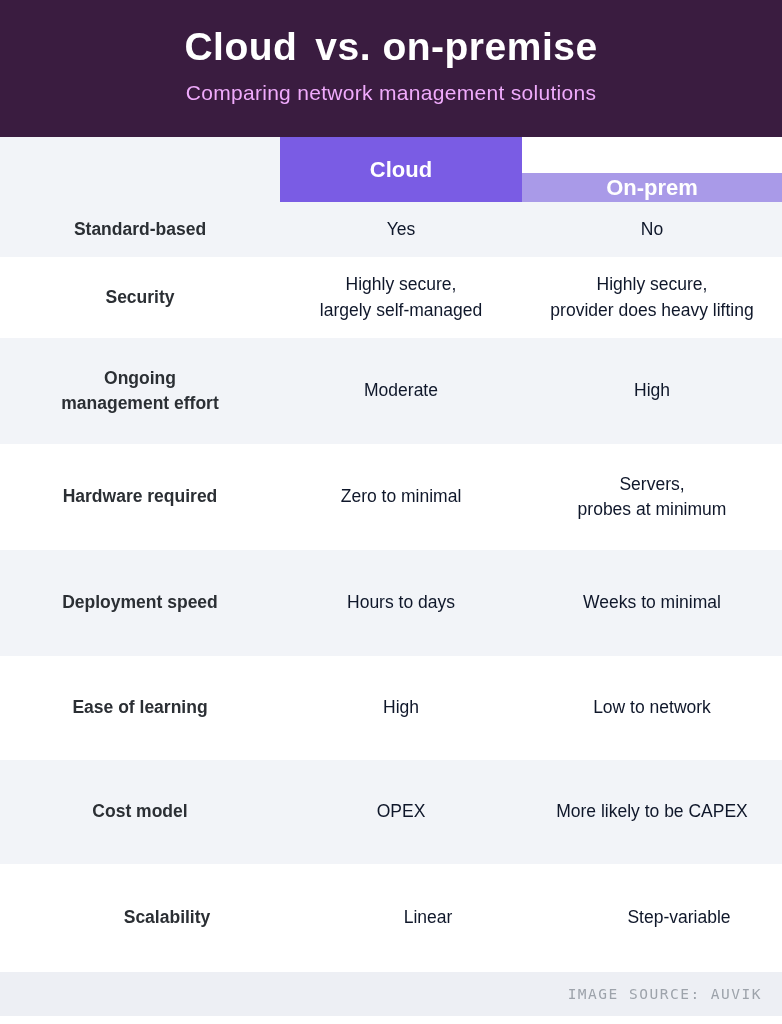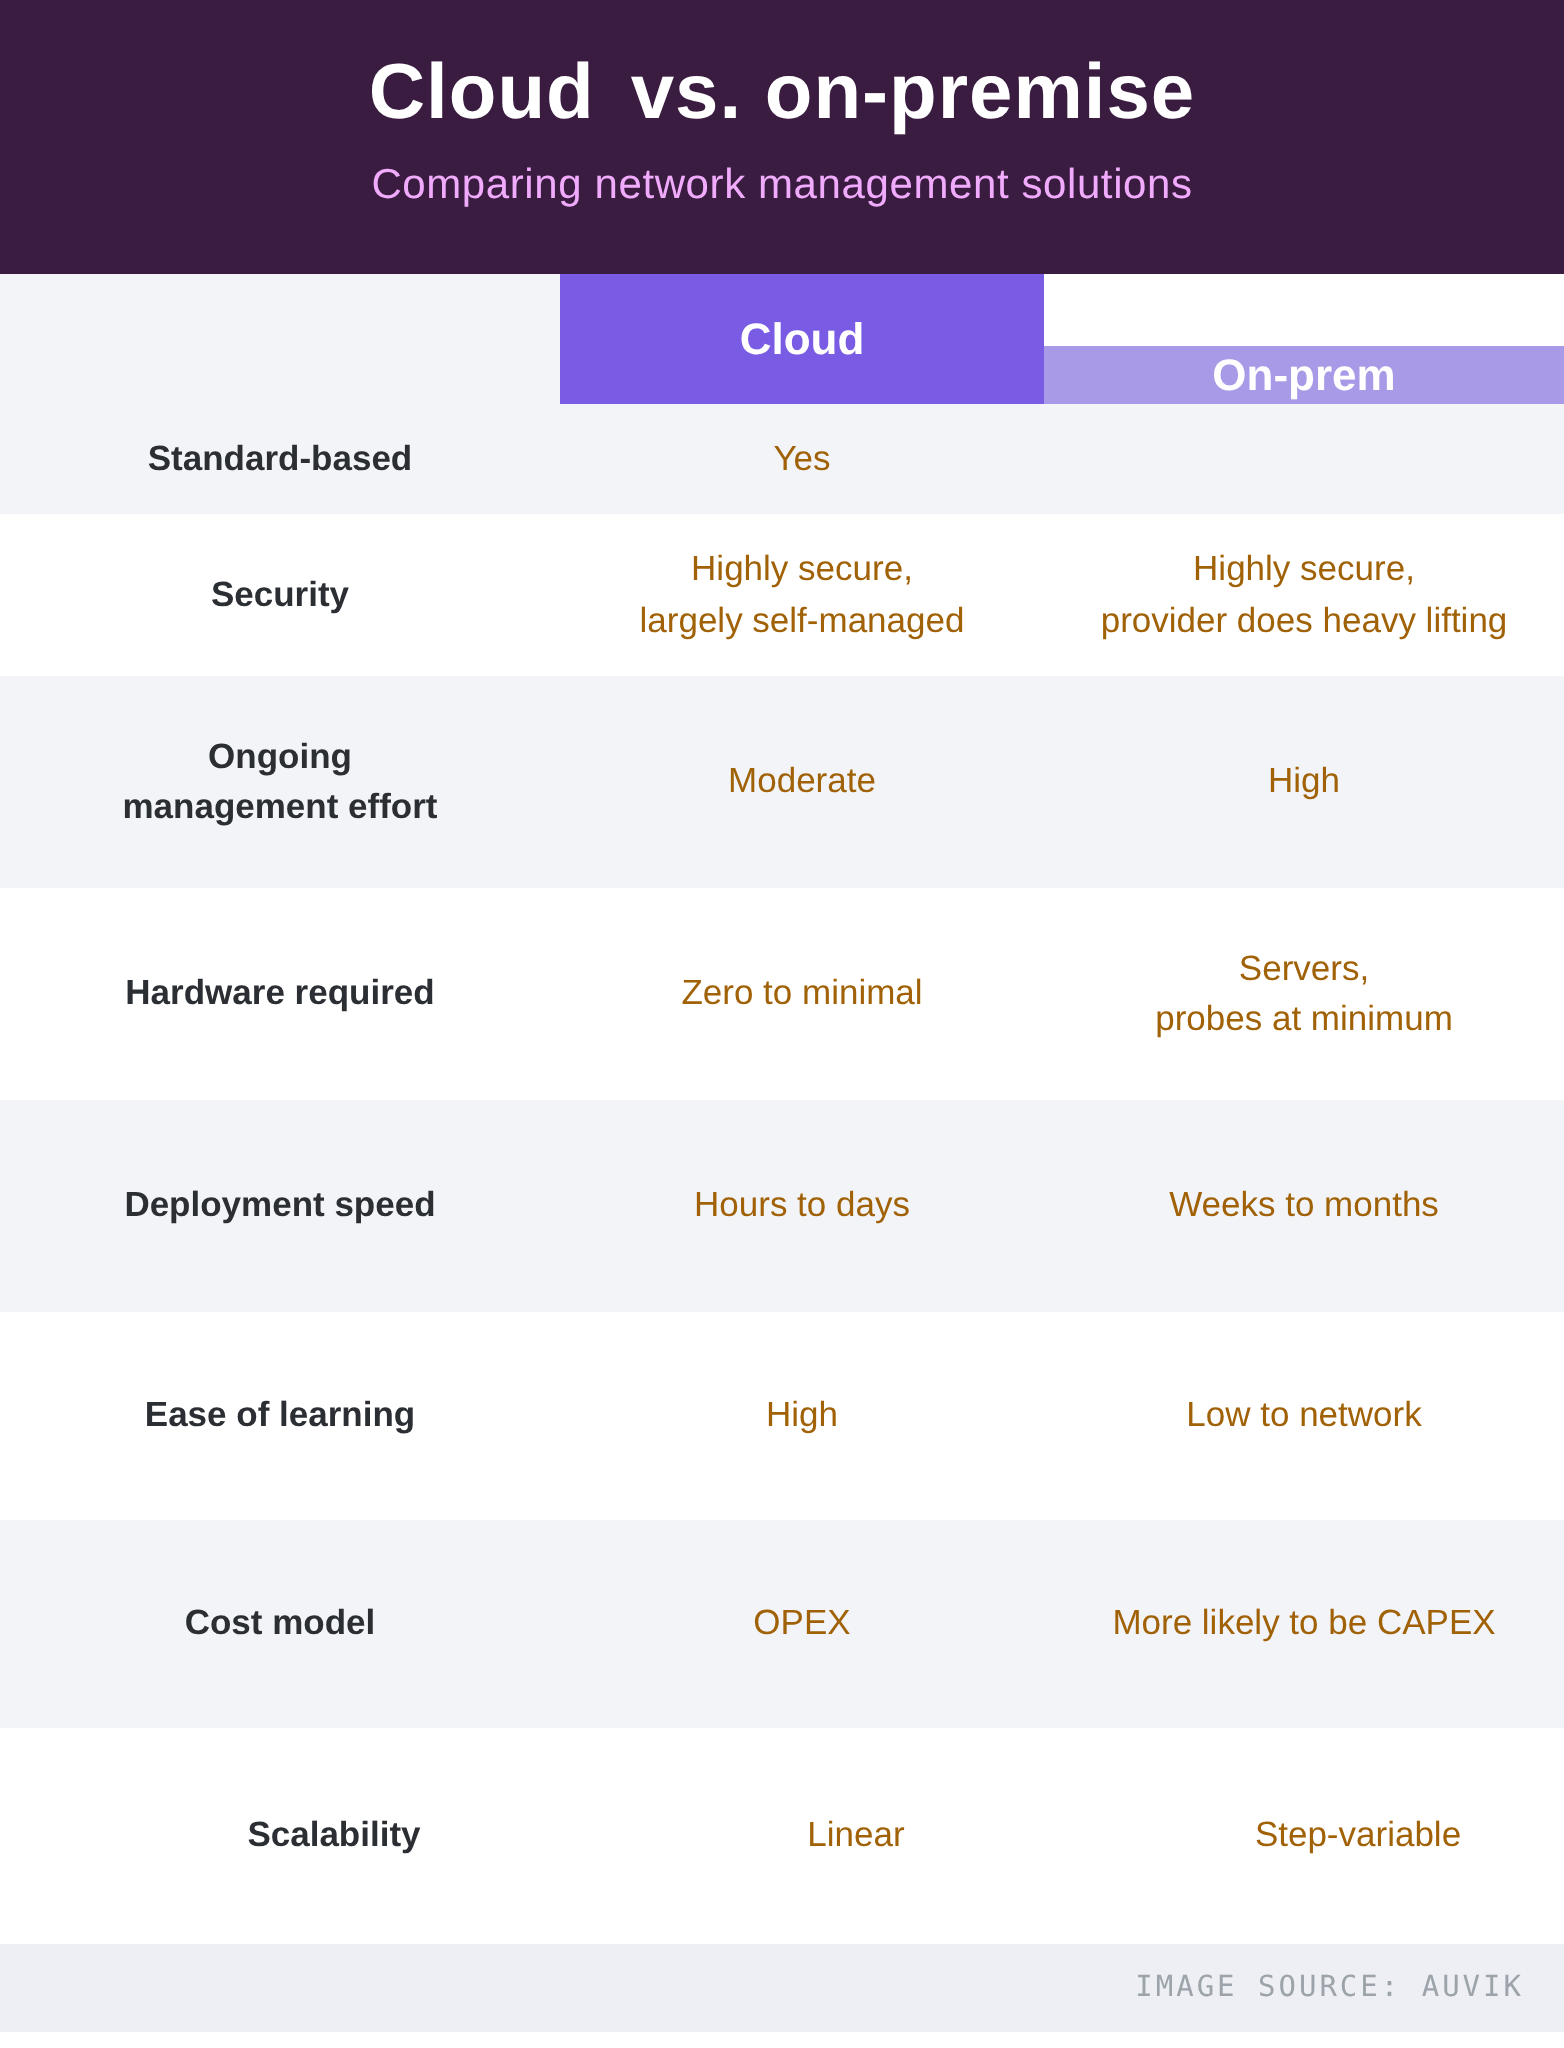--- a/index.html
+++ b/index.html
@@ -69,21 +69,21 @@
   .h108 { height: 108px; margin-left: 27px; }
   .row-label {
     font-weight: 700;
     font-size: 17.5px;
     color: #2b2f34;
     white-space: pre-line;
     line-height: 1.45;
   }
   .row-value {
     font-size: 17.5px;
-    color: #a16207;
+    color: #0f172a;
     white-space: pre-line;
     line-height: 1.45;
   }
   
   .footer {
     height: 44px;
     background: #edeff4;
     box-sizing: border-box;
     display: flex;
     align-items: center;
@@ -110,20 +110,21 @@
 
   <div class="colhead">
     <div class="colhead-spacer"></div>
     <div class="colhead-cell colhead-cloud">Cloud</div>
     <div class="colhead-cell colhead-onprem">On-prem</div>
   </div>
 
   <div class="row row-gray h55">
     <div class="row-label">Standard-based</div>
     <div class="row-value">Yes</div>
+    <div class="row-value">No</div>
   </div>
 
   <div class="row row-white h81">
     <div class="row-label">Security</div>
     <div class="row-value">Highly secure,
 largely self-managed</div>
     <div class="row-value">Highly secure,
 provider does heavy lifting</div>
   </div>
 
@@ -137,21 +138,21 @@
   <div class="row row-white h106">
     <div class="row-label">Hardware required</div>
     <div class="row-value">Zero to minimal</div>
     <div class="row-value">Servers,
 probes at minimum</div>
   </div>
 
   <div class="row row-gray h106">
     <div class="row-label">Deployment speed</div>
     <div class="row-value">Hours to days</div>
-    <div class="row-value">Weeks to months</div>
+    <div class="row-value">Weeks to minimal</div>
   </div>
 
   <div class="row row-white h104">
     <div class="row-label">Ease of learning</div>
     <div class="row-value">High</div>
     <div class="row-value">Low to network</div>
   </div>
 
   <div class="row row-gray h104">
     <div class="row-label">Cost model</div>

